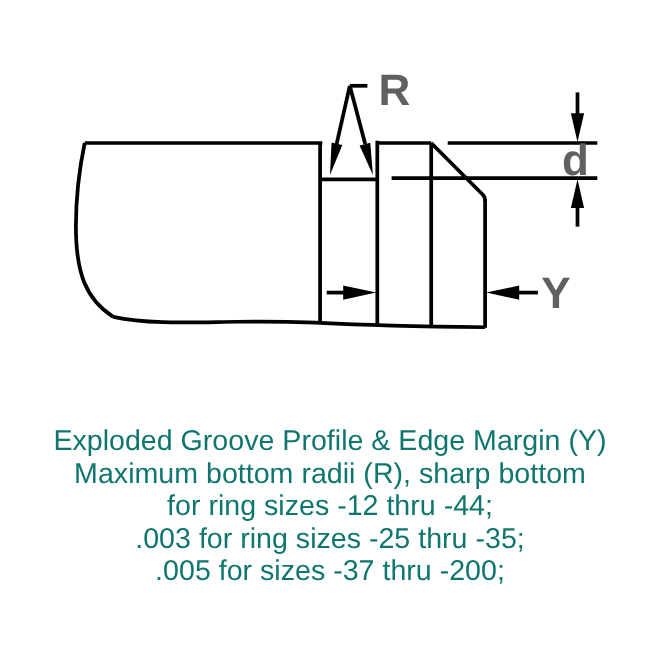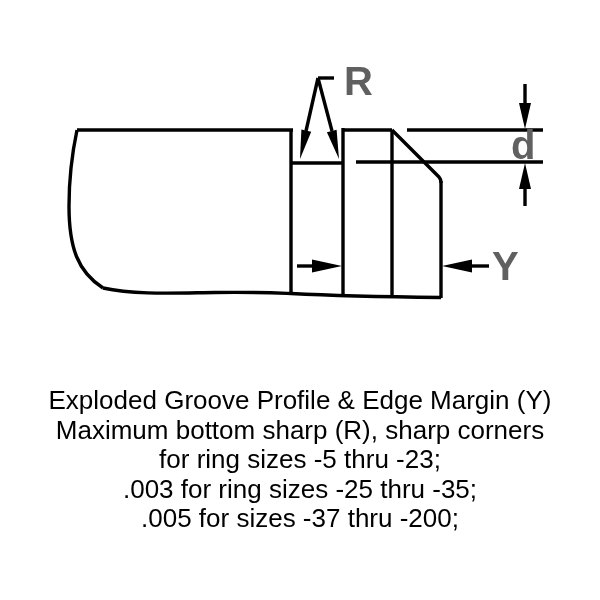--- a/index.html
+++ b/index.html
@@ -40,21 +40,21 @@
     font-family: "Liberation Sans", sans-serif;
     font-size: 40px;
     font-weight: bold;
   }
   .caption {
     position: absolute;
     left: 0;
     top: 386px;
     width: 600px;
     text-align: center;
-    color: #000000;
+    color: #0f766e;
     font-size: 26px;
     line-height: 29.5px;
     white-space: nowrap;
   }
 </style>
 </head>
 <body>
 
 <div class="stage">
 
@@ -96,19 +96,19 @@
       <path d="M 297,266 L 314,266"></path>
       <polygon points="342,266 312,259.5 312,272.5"></polygon>
       <path d="M 489,266 L 470,266"></path>
       <polygon points="442,266 472,259.5 472,272.5"></polygon>
     </g>
     <text class="dim-label" x="492" y="280" fill="#606060">Y</text>
   </svg>
 
   <div class="caption">
     <div>Exploded Groove Profile &amp; Edge Margin (Y)</div>
-    <div>Maximum bottom sharp (R), sharp corners</div>
-    <div>for ring sizes -5 thru -23;</div>
+    <div>Maximum bottom radii (R), sharp bottom</div>
+    <div>for ring sizes -12 thru -44;</div>
     <div>.003 for ring sizes -25 thru -35;</div>
     <div>.005 for sizes -37 thru -200;</div>
   </div>
 
 </div>
 
 </body></html>

